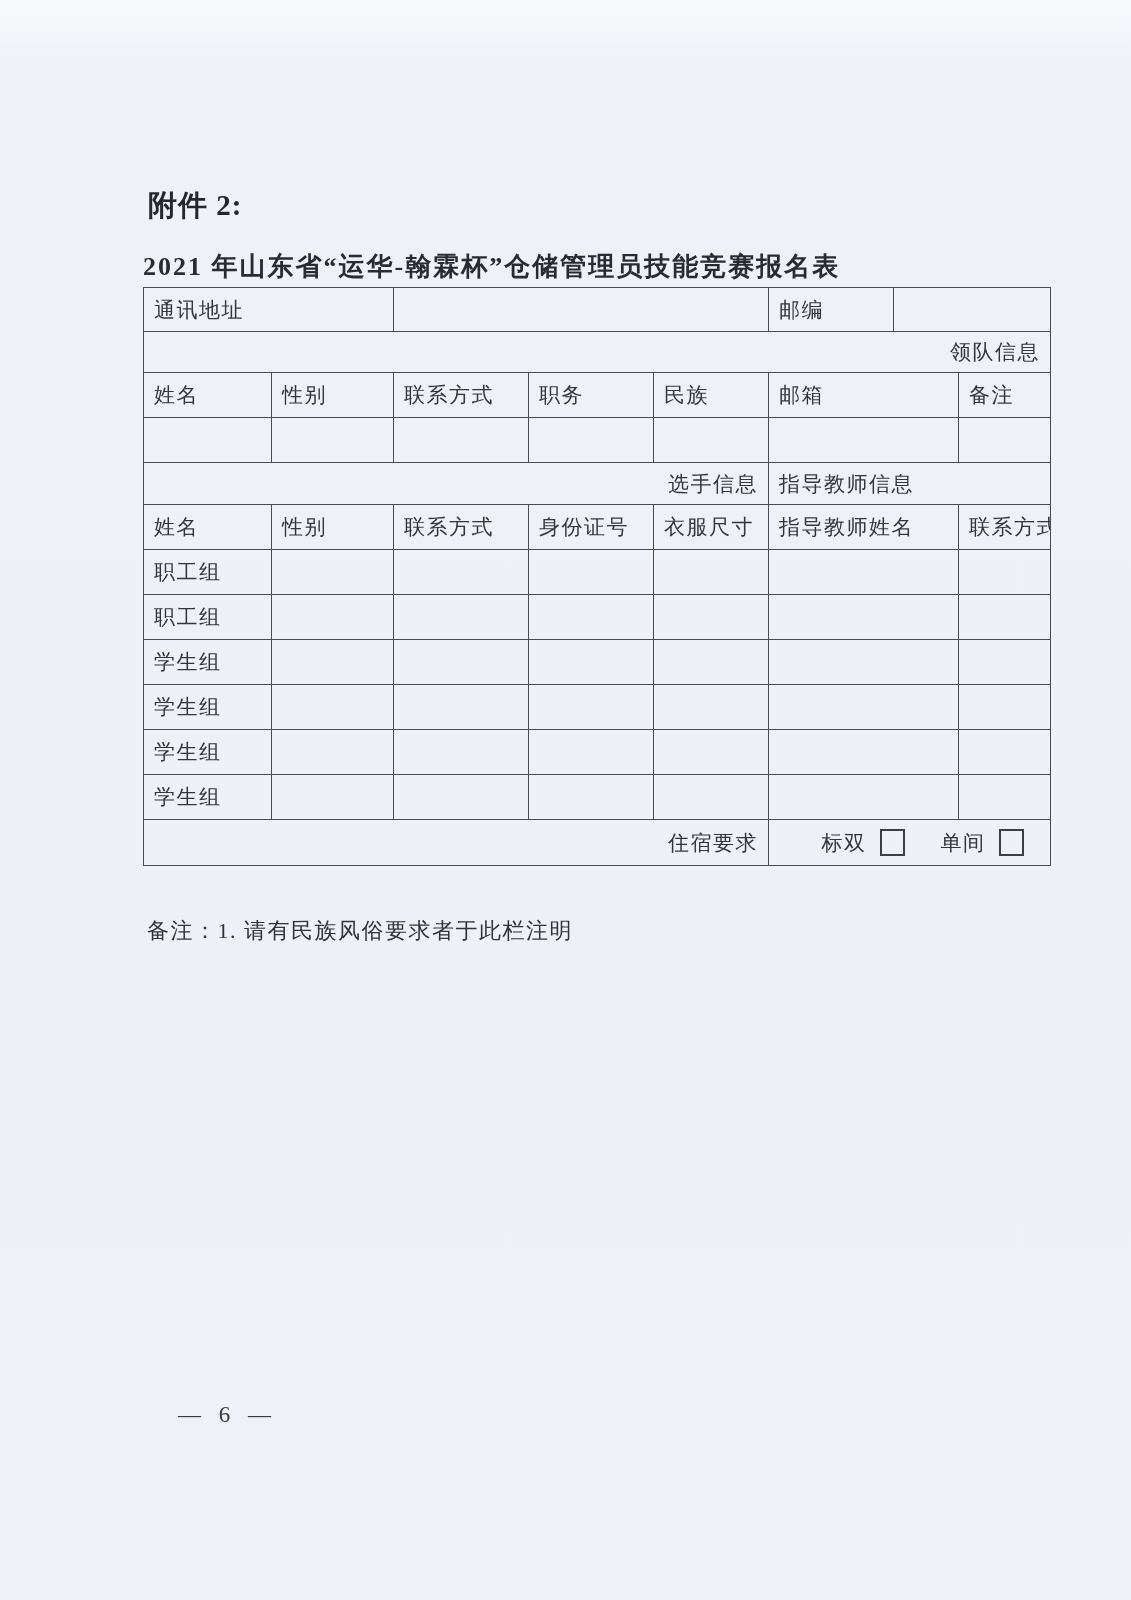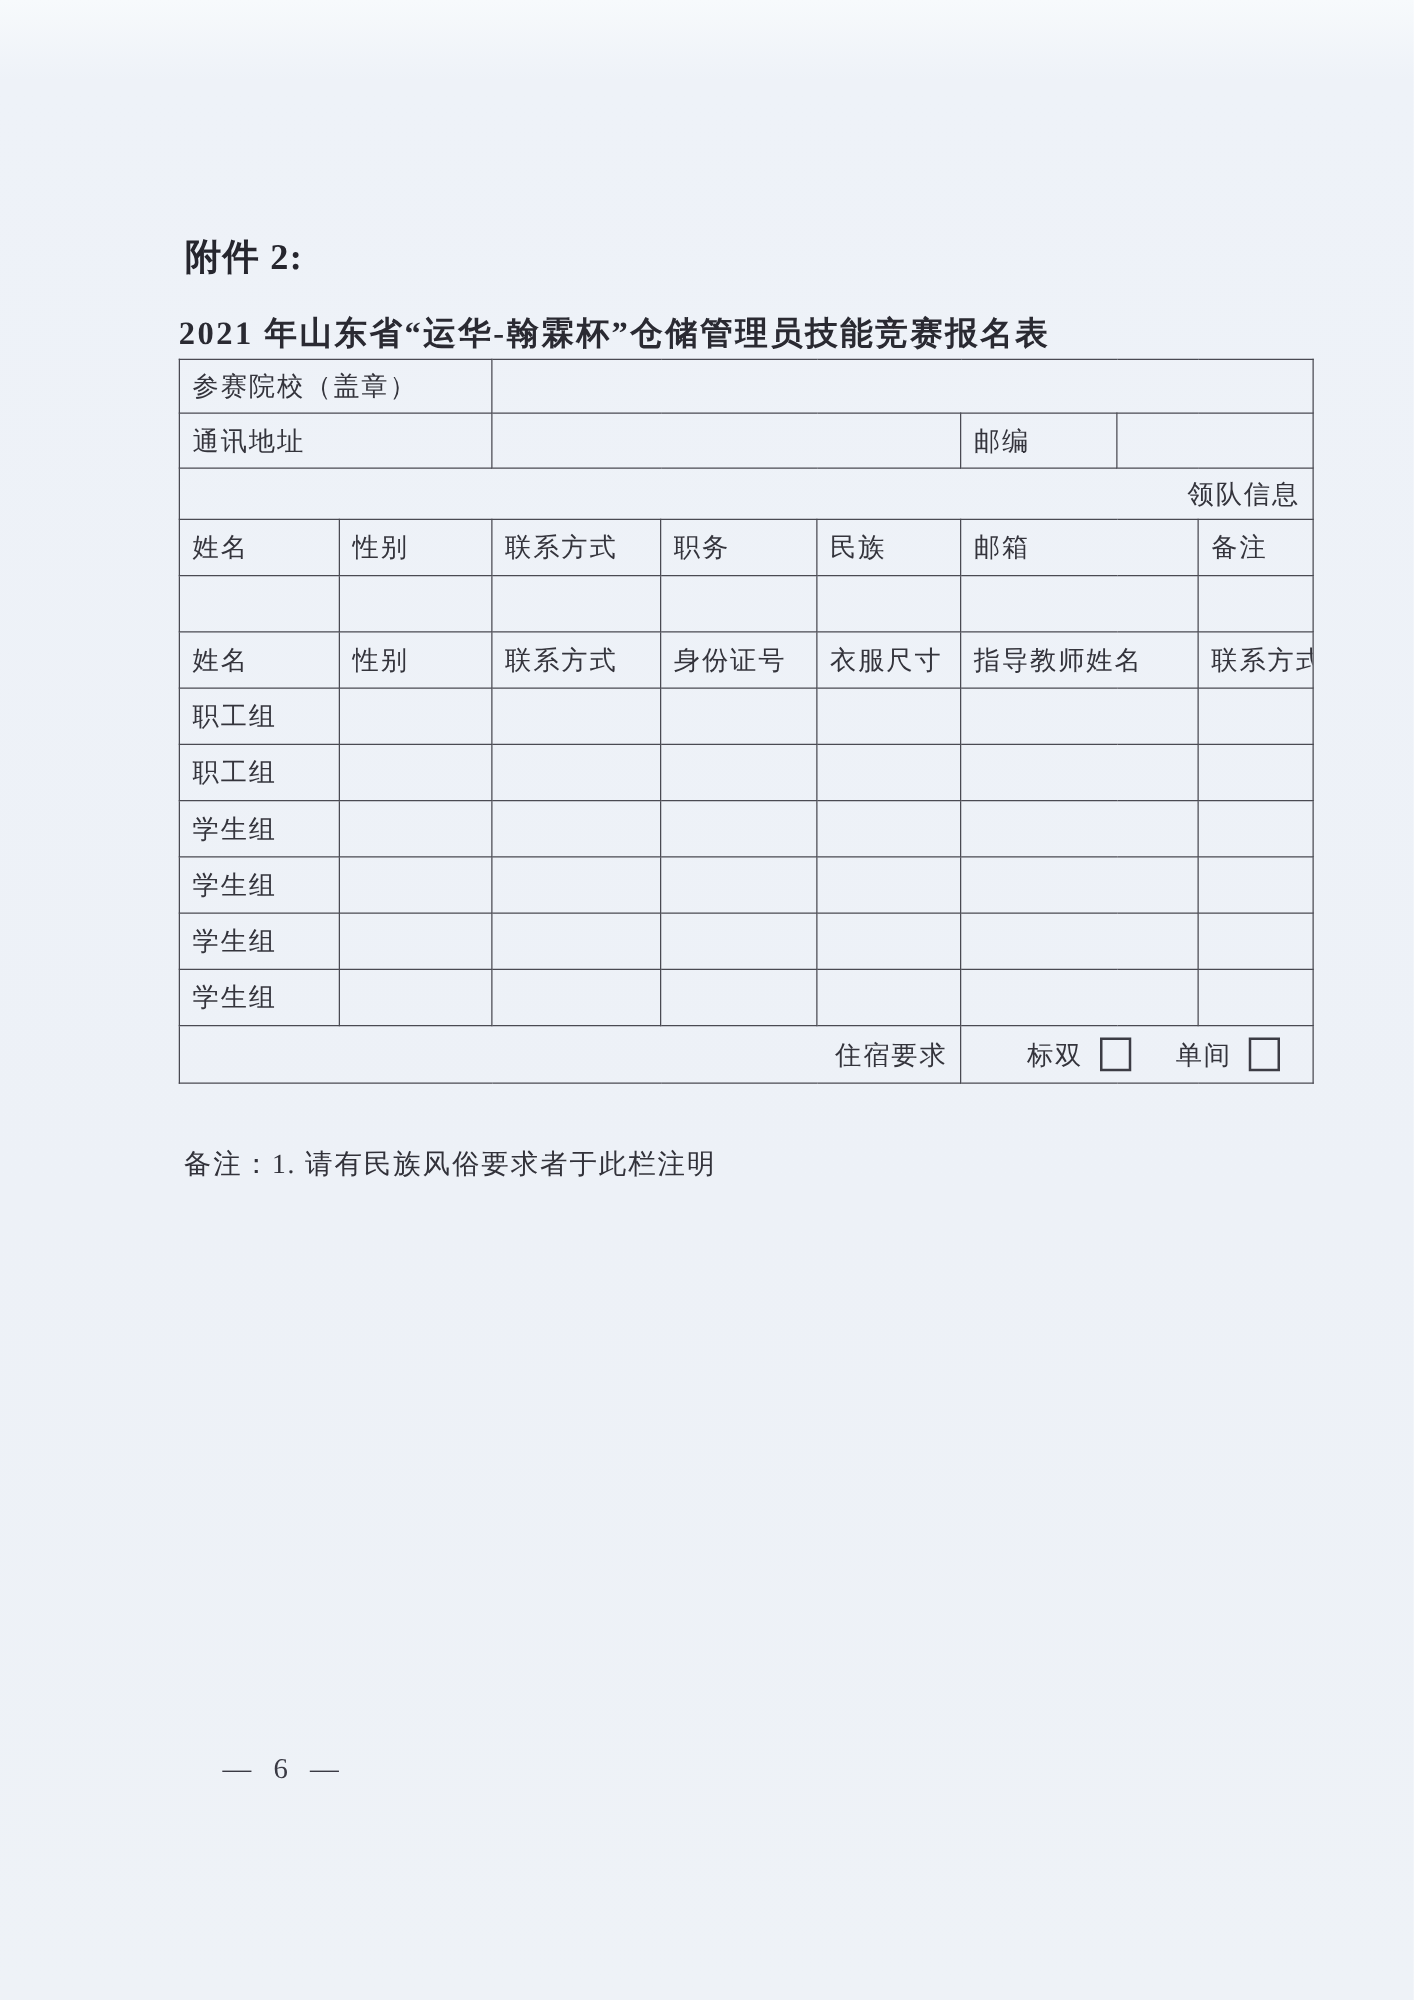--- a/index.html
+++ b/index.html
@@ -128,24 +128,20 @@
       <col style="width:122px">
       <col style="width:135px">
       <col style="width:125px">
       <col style="width:115px">
       <col style="width:125px">
       <col style="width:65px">
       <col style="width:92px">
     </colgroup>
 
     <tbody>
-        <tr class="r1">
-      <td colspan="2">参赛院校（盖章）</td>
-      <td colspan="6"></td>
-    </tr>
 
     <tr class="r2">
       <td colspan="2">通讯地址</td>
       <td colspan="3"></td>
       <td>邮编</td>
       <td colspan="2"></td>
     </tr>
 
     <tr class="r3">
       <td colspan="8" class="center">领队信息</td>
@@ -164,20 +160,24 @@
     <tr class="r5">
       <td></td>
       <td></td>
       <td></td>
       <td></td>
       <td></td>
       <td colspan="2"></td>
       <td></td>
     </tr>
 
+    <tr class="r6">
+      <td colspan="5" class="center">选手信息</td>
+      <td colspan="3">指导教师信息</td>
+    </tr>
 
     <tr class="r7">
       <td>姓名</td>
       <td>性别</td>
       <td>联系方式</td>
       <td>身份证号</td>
       <td>衣服尺寸</td>
       <td colspan="2">指导教师姓名</td>
       <td>联系方式</td>
     </tr>

